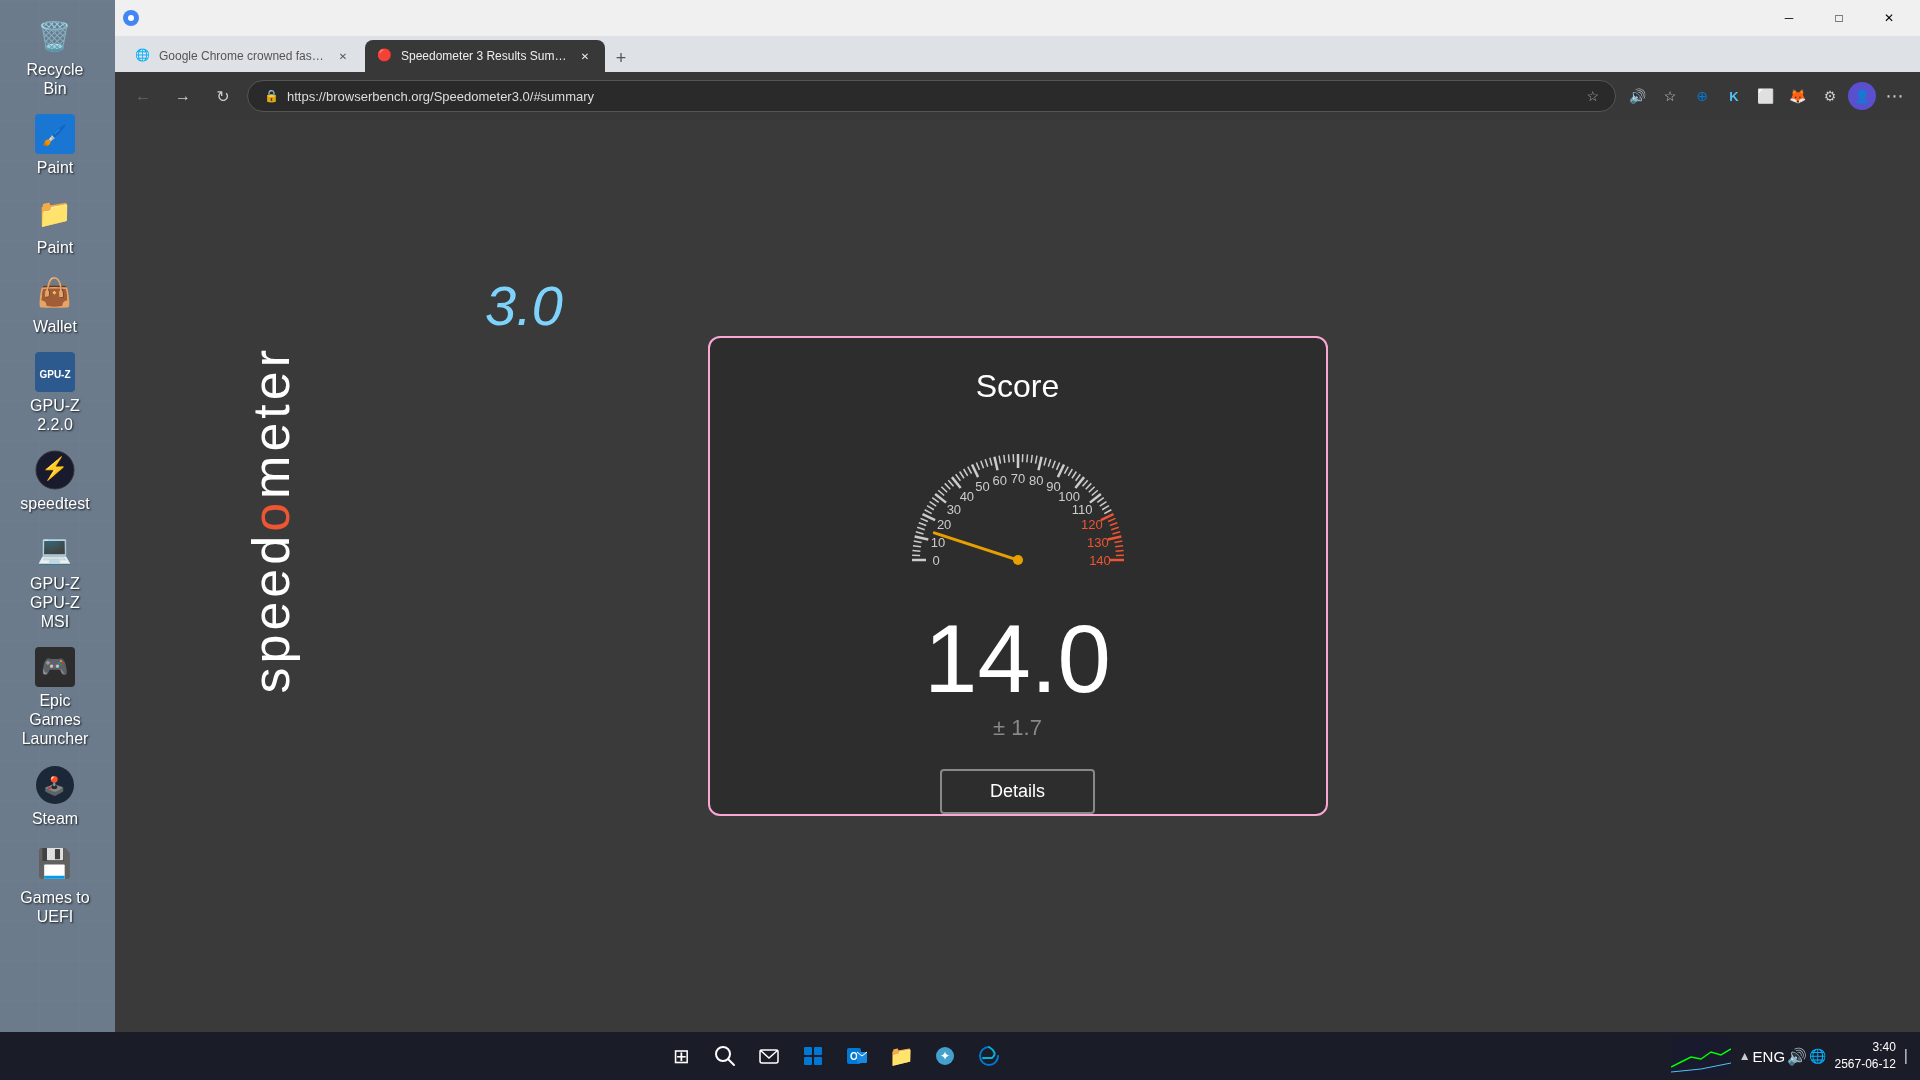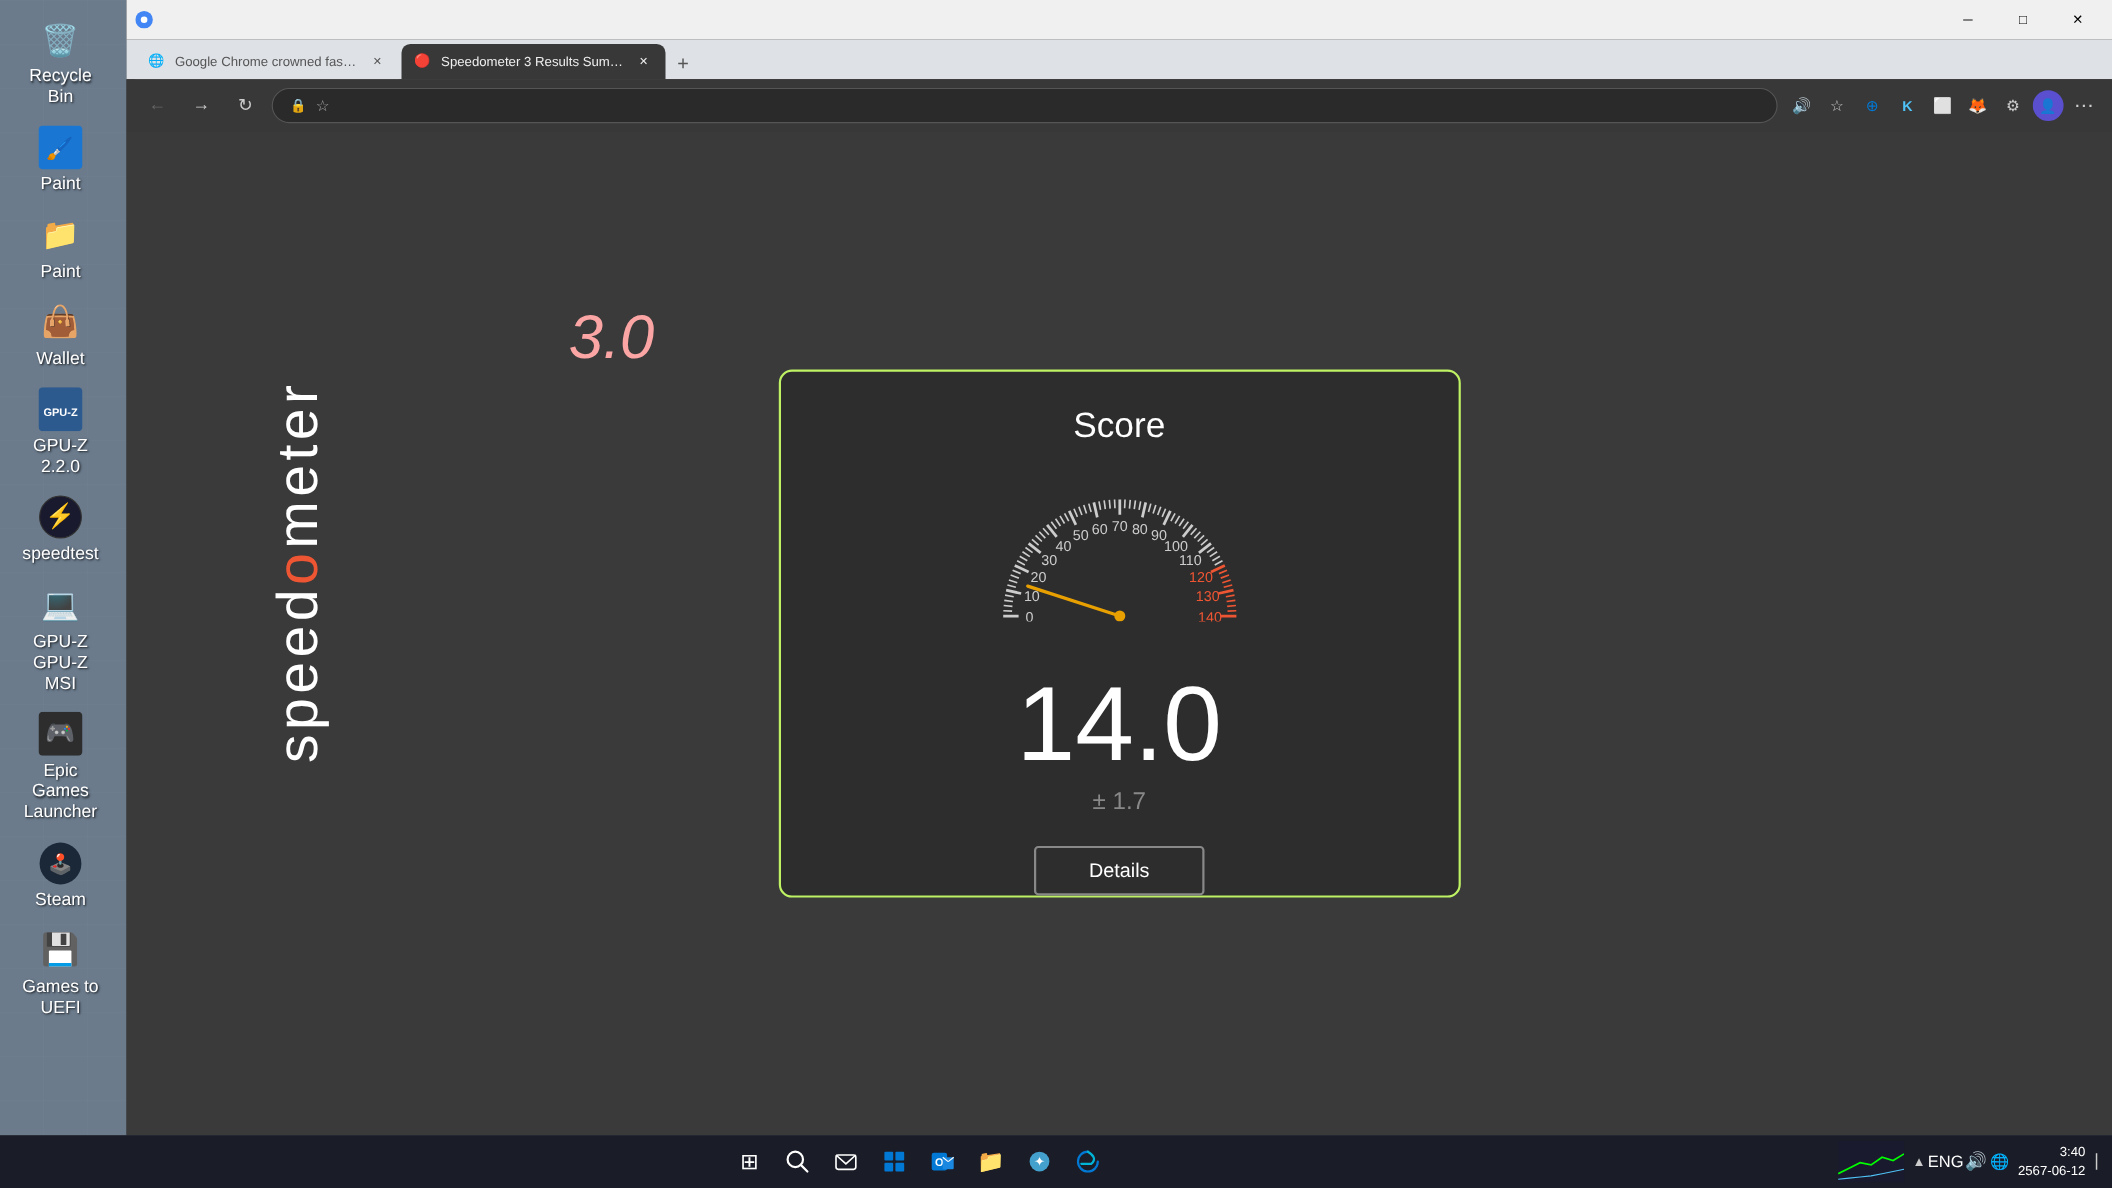--- a/index.html
+++ b/index.html
@@ -285,21 +285,21 @@
       align-items: center;
       justify-content: center;
       position: relative;
     }
 
     
     #speedometer-card {
       width: 620px;
       height: 480px;
       background: #2d2d2d;
-      border: 2px solid #bef264;
+      border: 2px solid #f9a8d4;
       border-radius: 12px;
       display: flex;
       flex-direction: column;
       align-items: center;
       justify-content: flex-start;
       padding: 30px 40px;
       position: relative;
     }
 
     .score-title {
@@ -375,25 +375,25 @@
       letter-spacing: 4px;
       line-height: 1;
     }
 
     .vertical-text-container .red-o {
       color: #e53;
     }
 
     .version-number {
       position: absolute;
-      left: 402px;
+      left: 370px;
       top: 153px;
       font-size: 56px;
       font-weight: 200;
-      color: #fca5a5;
+      color: #7dd3fc;
       font-style: italic;
     }
 
     
     .tray-icons {
       display: flex;
       align-items: center;
       gap: 2px;
     }
 
@@ -525,20 +525,21 @@
       </div>
       <div class="new-tab-btn">+</div>
     </div>
 
     <div id="address-bar">
       <div class="nav-btn disabled">←</div>
       <div class="nav-btn">→</div>
       <div class="nav-btn">↻</div>
       <div class="address-input">
         <span class="address-lock">🔒</span>
+        <span style="flex:1; font-size:13px; color:#ddd;">https://browserbench.org/Speedometer3.0/#summary</span>
         <span style="color:#aaa; font-size:14px;">☆</span>
       </div>
       <div class="browser-ext-icons">
 
         <div class="ext-icon">
           <svg width="18" height="18" viewBox="0 0 18 18" fill="#ccc">
             <text y="14" font-size="14">🔊</text>
           </svg>
         </div>
 

